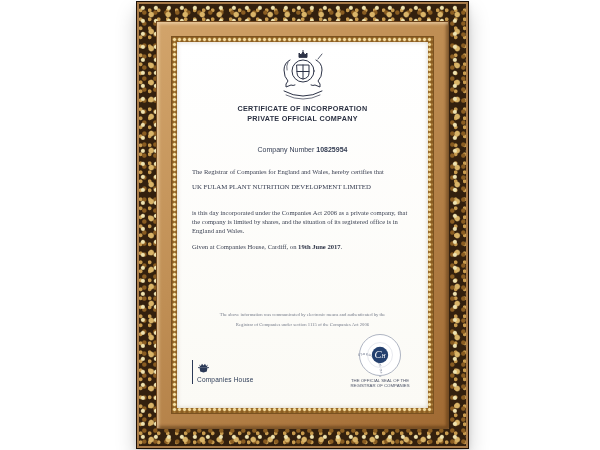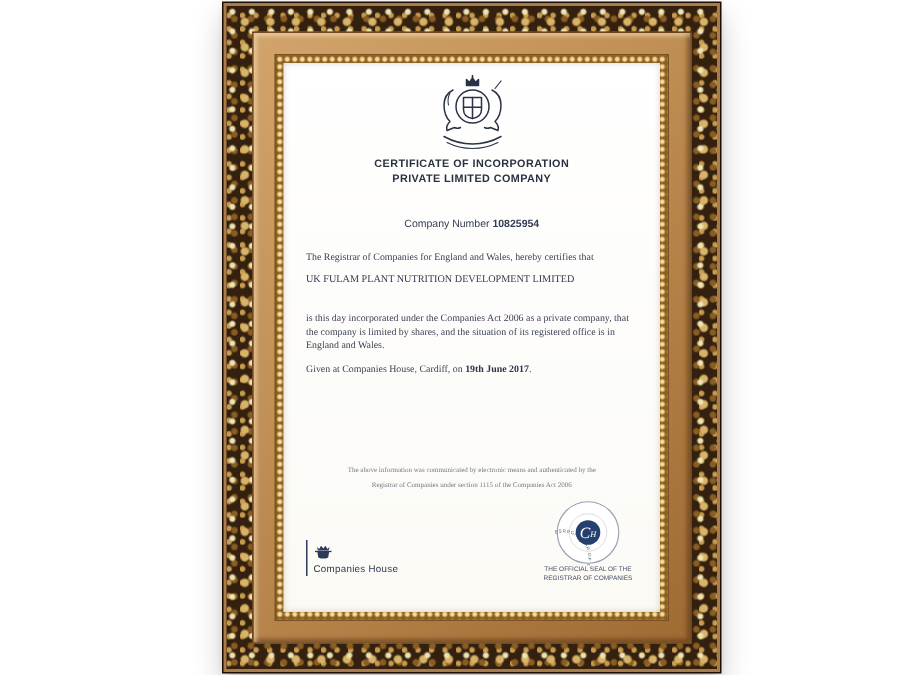--- a/index.html
+++ b/index.html
@@ -7,21 +7,20 @@
     width:600px;height:450px;background:#ffffff;overflow:hidden;
     font-family:"Liberation Sans",sans-serif;
   }
   .photo{position:relative;width:600px;height:450px;background:#ffffff;}
 
   
   .frame{
     position:absolute;left:137px;top:2px;width:331px;height:446px;
     box-sizing:border-box;
     box-shadow:0 10px 20px rgba(0,0,0,.22), 0 2px 6px rgba(0,0,0,.15);
-    margin-left:12px;
   }
   .ornate{
     position:absolute;inset:0;box-sizing:border-box;
     border:2px solid #a97c4a;outline:1px solid #1a0e05;
     background-color:#33200e;
     background-image:
       radial-gradient(circle at 30% 30%, #efe3b0 0 1.4px, rgba(0,0,0,0) 2.6px),
       radial-gradient(circle at 72% 62%, #d9b468 0 2.1px, rgba(0,0,0,0) 3.4px),
       radial-gradient(circle at 48% 78%, #8a5d22 0 1.6px, rgba(0,0,0,0) 2.8px),
       radial-gradient(circle at 18% 70%, #c89b4e 0 1.4px, rgba(0,0,0,0) 2.4px);
@@ -120,21 +119,21 @@
                 <path d="M44 10 q6 3 6 10 q0 7 -4 11 q3 3 2 6 l-5 -2 q-2 1 -4 0"></path>
                 <path d="M46 9 l4 -5" stroke-width=".8"></path>
 
                 <path d="M12 41 q9 5 19 5 q10 0 19 -5"></path>
                 <path d="M14 45 q8 4 17 4 q9 0 17 -4" stroke-width=".7"></path>
               </g>
             </svg>
 
             <div class="title">
               <div>CERTIFICATE OF INCORPORATION</div>
-              <div>PRIVATE LIMITED COMPANY</div>
+              <div>PRIVATE OFFICIAL COMPANY</div>
             </div>
 
             <div class="company-number">
               <span>Company Number</span>
               <b>10825954</b>
             </div>
 
             <div class="registrar serif">The Registrar of Companies for England and Wales, hereby certifies that</div>
 
             <div class="company-name serif">UK FULAM PLANT NUTRITION DEVELOPMENT LIMITED</div>

